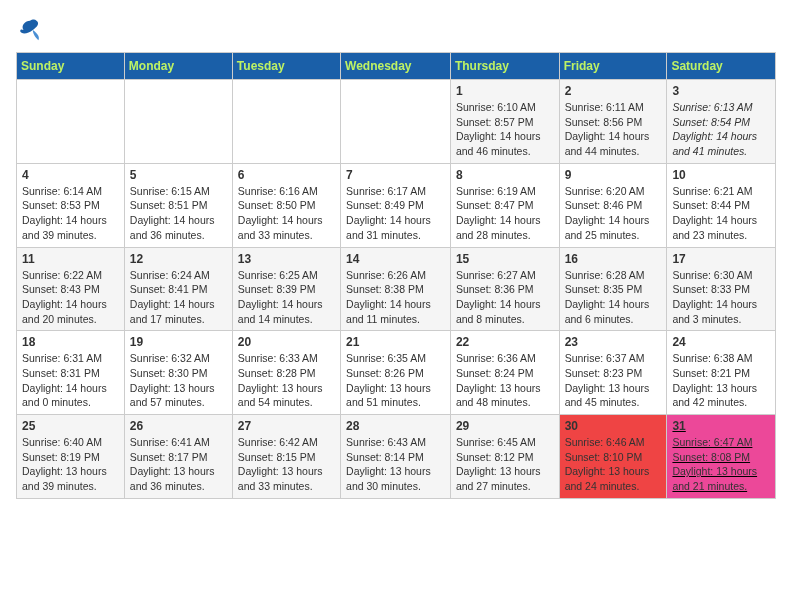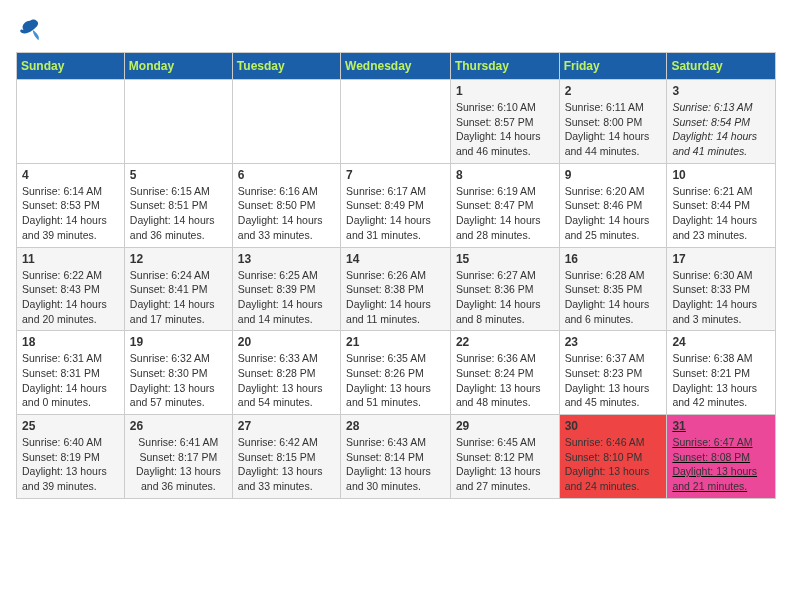--- a/index.html
+++ b/index.html
@@ -130,21 +130,21 @@
         <td style="background: rgb(245, 245, 245);">
           <div class="day-number">1</div>
           <div class="day-info" style="white-space: pre-line;">Sunrise: 6:10 AM
 Sunset: 8:57 PM
 Daylight: 14 hours
 and 46 minutes.</div>
         </td>
         <td style="background: rgb(245, 245, 245);">
           <div class="day-number">2</div>
           <div class="day-info" style="white-space: pre-line;">Sunrise: 6:11 AM
-Sunset: 8:00 PM
+Sunset: 8:56 PM
 Daylight: 14 hours
 and 44 minutes.</div>
         </td>
         <td style="background: rgb(245, 245, 245);">
           <div class="day-number">3</div>
           <div class="day-info" style="white-space: pre-line; font-style: italic;">Sunrise: 6:13 AM
 Sunset: 8:54 PM
 Daylight: 14 hours
 and 41 minutes.</div>
         </td>
@@ -305,21 +305,21 @@
       <tr>
         <td style="background: rgb(245, 245, 245);">
           <div class="day-number">25</div>
           <div class="day-info" style="white-space: pre-line;">Sunrise: 6:40 AM
 Sunset: 8:19 PM
 Daylight: 13 hours
 and 39 minutes.</div>
         </td>
         <td style="background: rgb(245, 245, 245);">
           <div class="day-number">26</div>
-          <div class="day-info" style="white-space: pre-line; text-align: center;">Sunrise: 6:41 AM
+          <div class="day-info" style="white-space: pre-line;">Sunrise: 6:41 AM
 Sunset: 8:17 PM
 Daylight: 13 hours
 and 36 minutes.</div>
         </td>
         <td style="background: rgb(245, 245, 245);">
           <div class="day-number">27</div>
           <div class="day-info" style="white-space: pre-line;">Sunrise: 6:42 AM
 Sunset: 8:15 PM
 Daylight: 13 hours
 and 33 minutes.</div>

